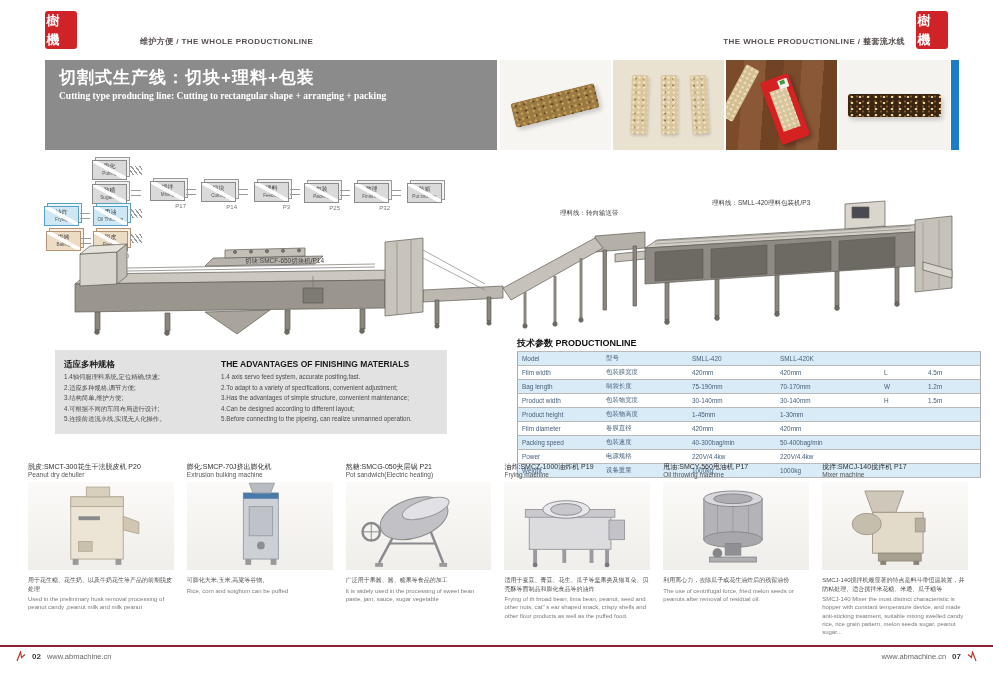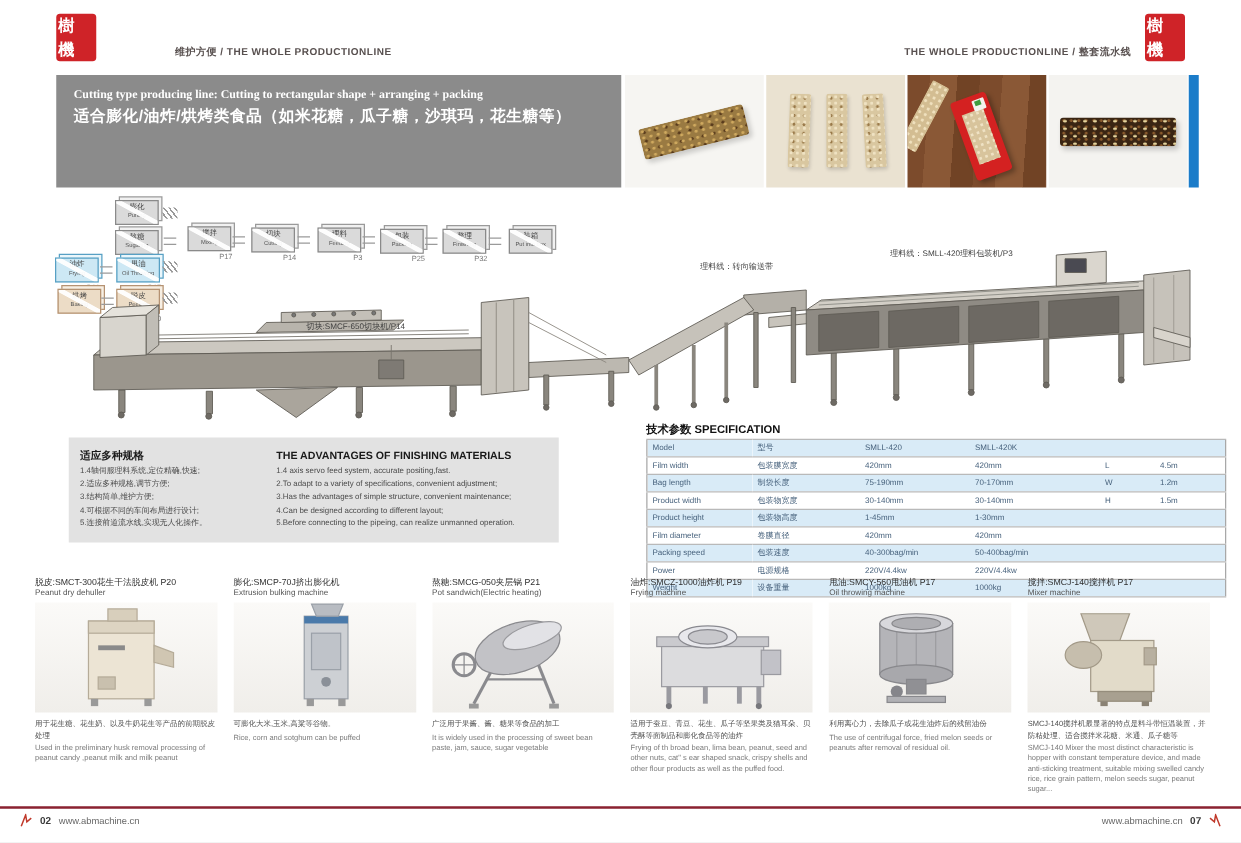--- a/index.html
+++ b/index.html
@@ -77,22 +77,22 @@
 <body>
 
 <div class="page">
 
   <div class="seal" style="left:45px;top:11px;">樹機新械</div>
   <div class="tagline" style="left:140px;top:36px;">维护方便 / THE WHOLE PRODUCTIONLINE</div>
   <div class="tagline" style="right:88px;top:36px;left:auto;">THE WHOLE PRODUCTIONLINE / 整套流水线</div>
   <div class="seal" style="left:916px;top:11px;">樹機新械</div>
 
   <div class="banner-text">
+    <div class="bt-cn1">切割式生产线：切块+理料+包装</div>
     <div class="bt-en1">Cutting type producing line:  Cutting to rectangular shape + arranging + packing</div>
-    <div class="bt-cn2">适合膨化/油炸/烘烤类食品（如米花糖，瓜子糖，沙琪玛，花生糖等）</div>
   </div>
   <div class="photo" style="left:500px;background:#f6f5f2;">
     <div class="gbar"></div>
   </div>
   <div class="photo" style="left:613px;background:#eae2d1;">
     <div class="rbar" style="left:18px;transform:rotate(2deg);"></div>
     <div class="rbar" style="left:48px;"></div>
     <div class="rbar" style="left:78px;transform:rotate(-3deg);"></div>
   </div>
   <div class="photo woodbg" style="left:726px;">
@@ -275,21 +275,21 @@
     <div class="adv-title-en">THE ADVANTAGES OF FINISHING MATERIALS</div>
     <div class="adv-list adv-en">
       <div>1.4 axis servo feed system, accurate positing,fast.</div>
       <div>2.To adapt to a variety of specifications, convenient adjustment;</div>
       <div>3.Has the advantages of simple structure, convenient maintenance;</div>
       <div>4.Can be designed according to different layout;</div>
       <div>5.Before connecting to the pipeing, can realize unmanned operation.</div>
     </div>
   </div>
 
-  <div class="spec-title">技术参数 SPECIFICATION</div>
+  <div class="spec-title">技术参数 PRODUCTIONLINE</div>
   <table class="spec">
     <tbody>
         <tr class="alt">
           <td class="c-en">Model</td>
           <td class="c-cn">型号</td>
           <td class="c-v1">SMLL-420</td>
           <td class="c-v2">SMLL-420K</td>
           <td class="c-dl"></td>
           <td class="c-dv"></td>
         </tr>

